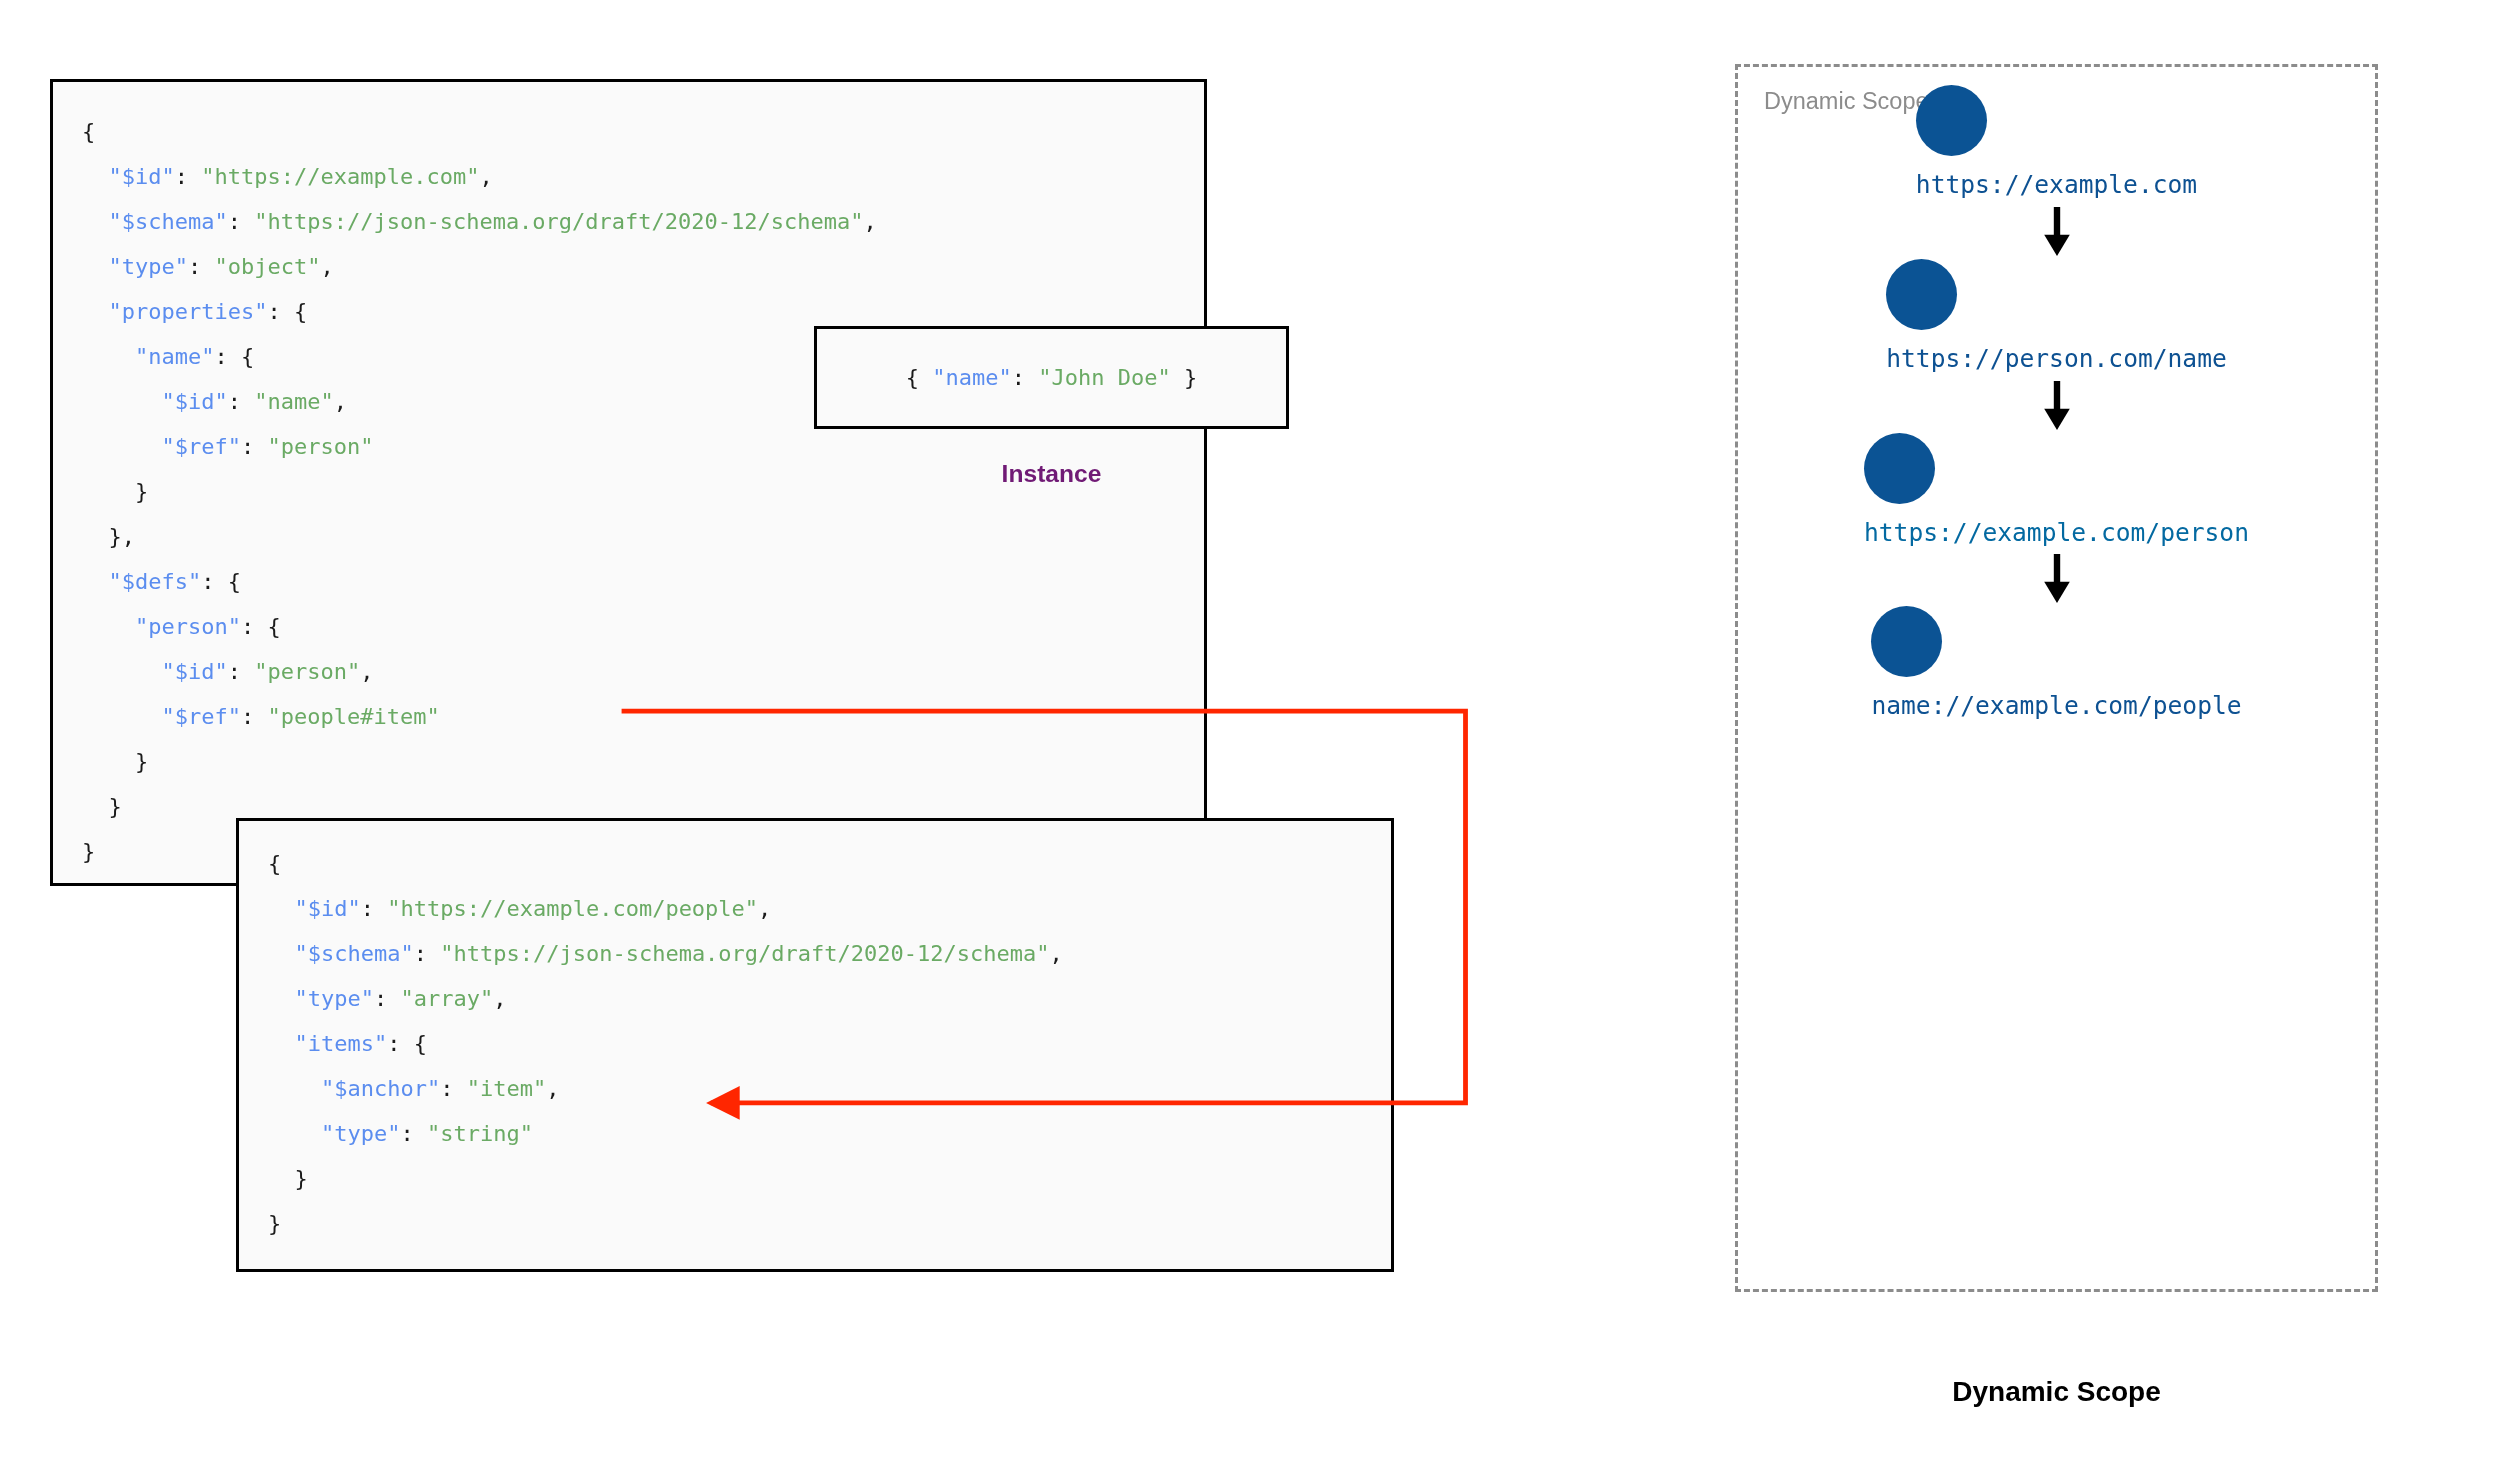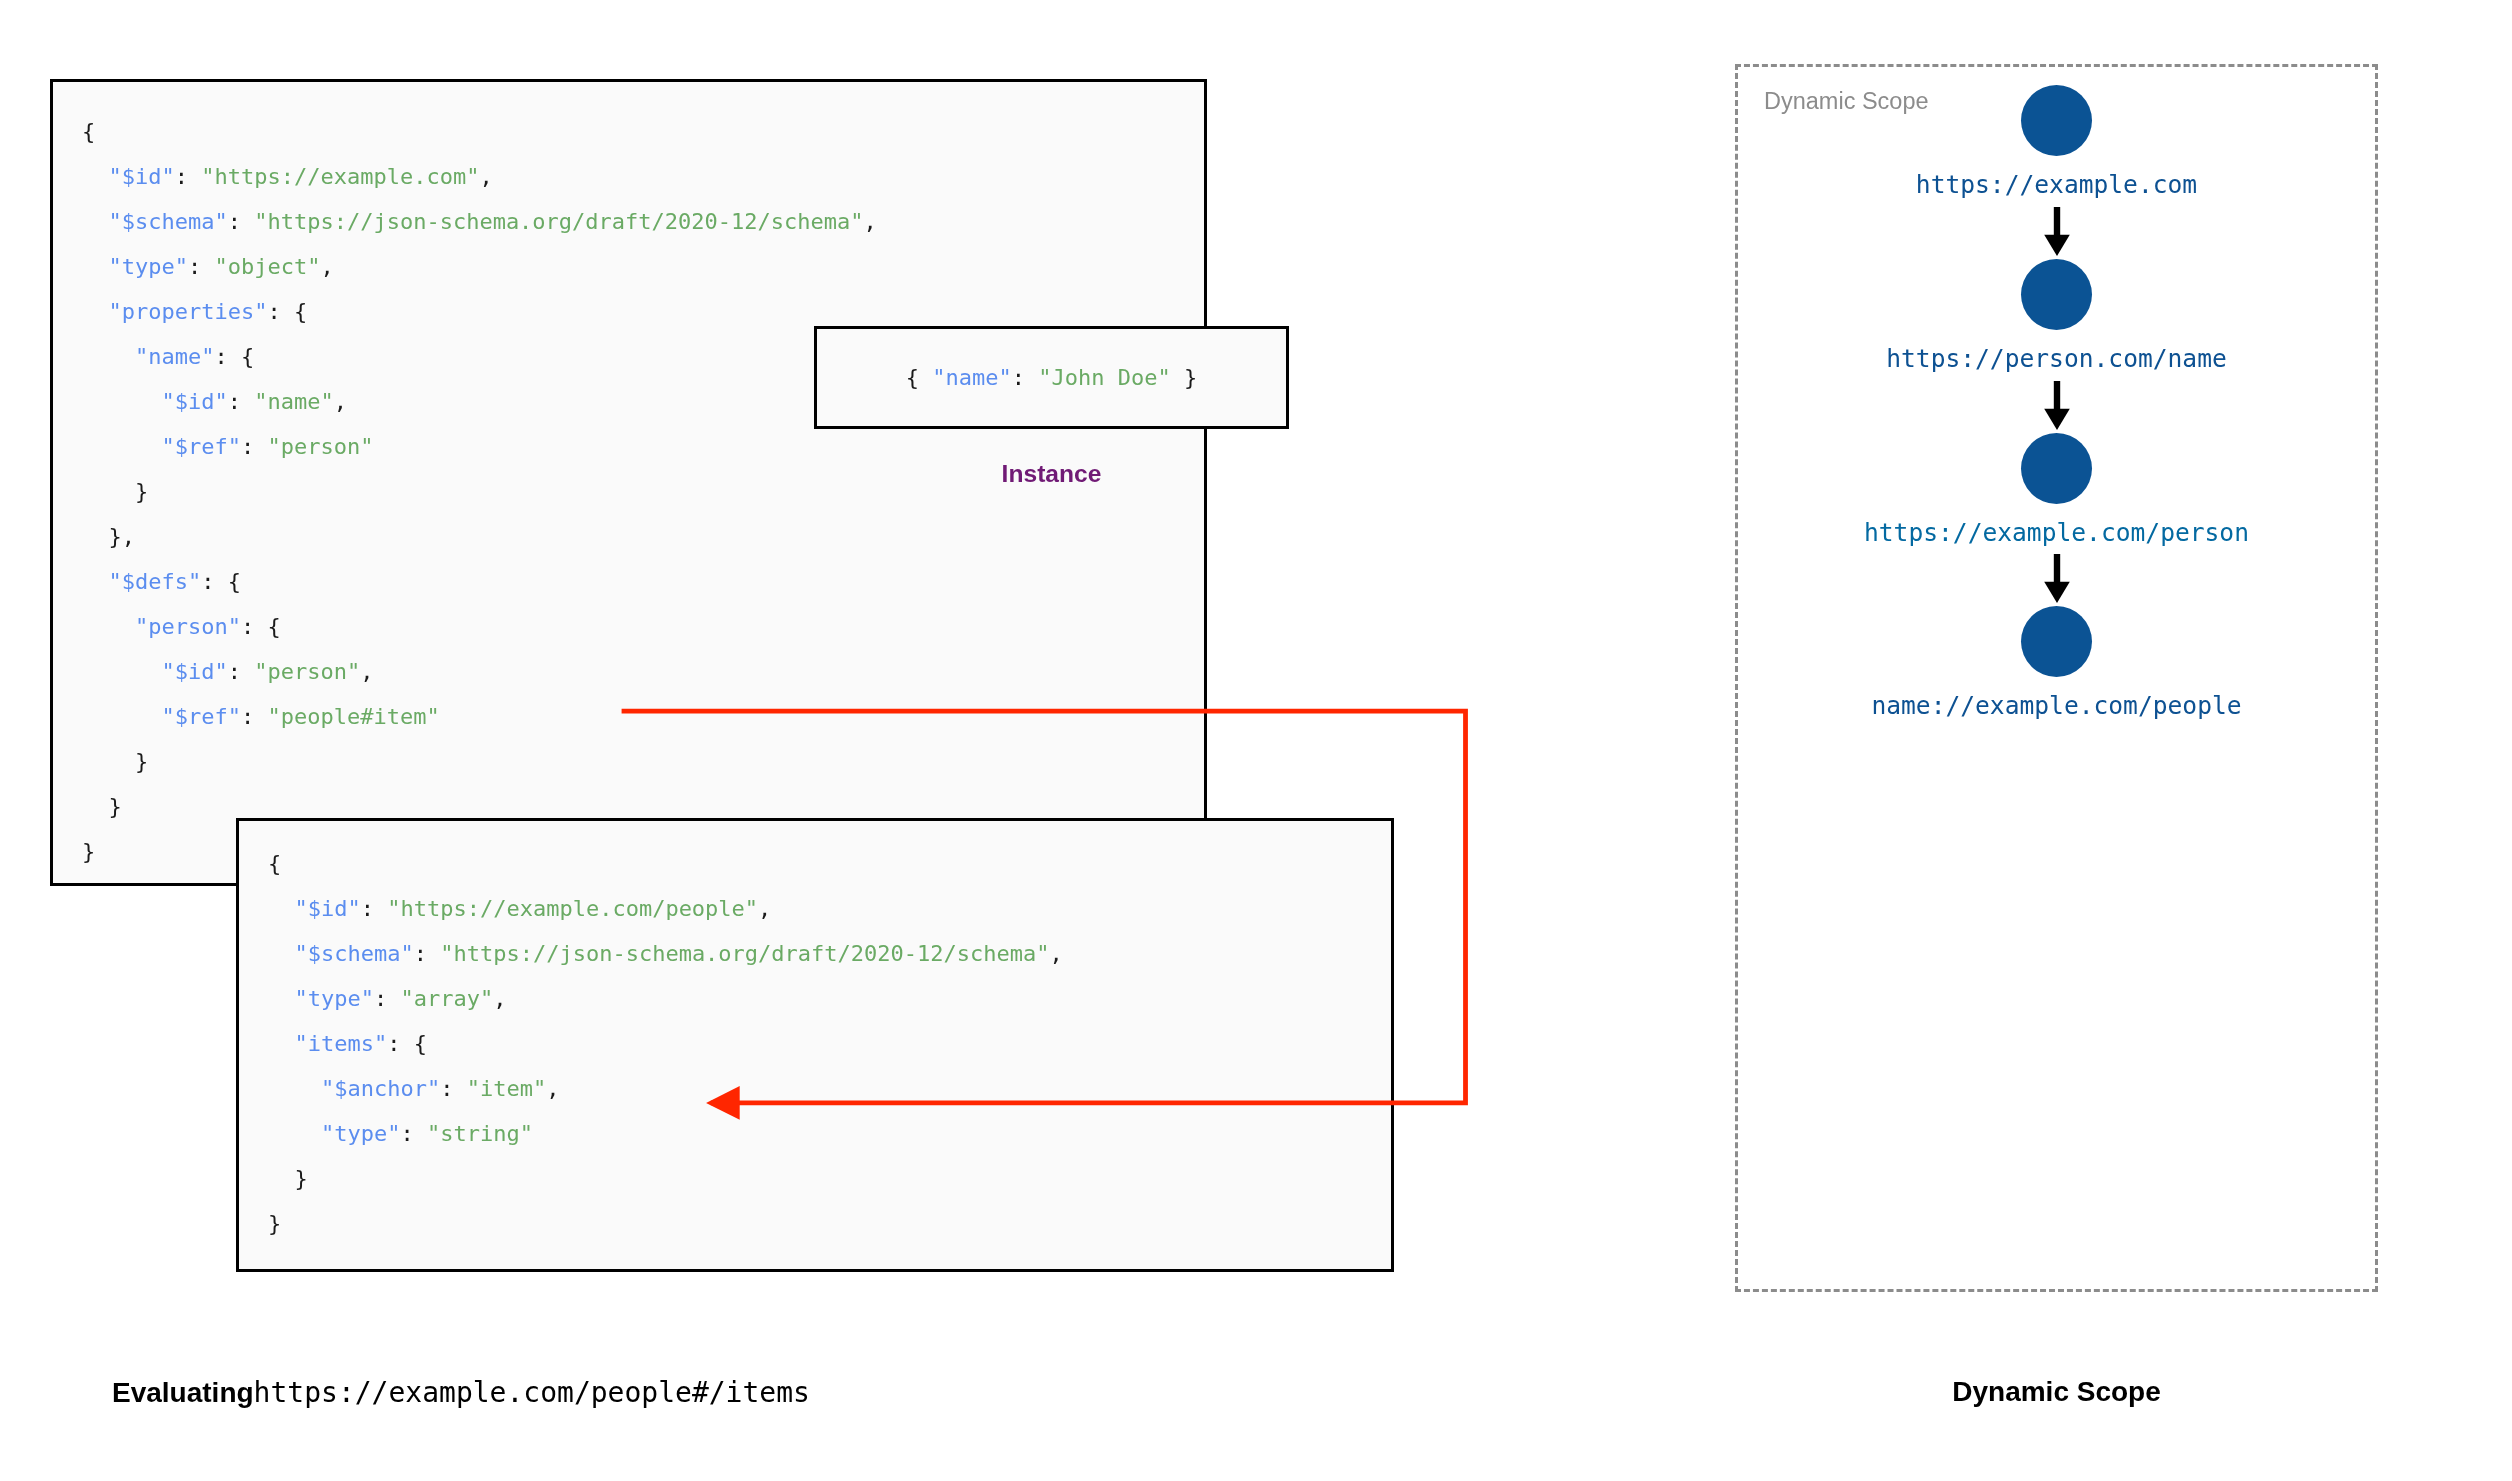--- a/index.html
+++ b/index.html
@@ -55,21 +55,21 @@
   }
   #dynamic-scope-label{
     position:absolute;left:1764px;top:88px;
     font-size:23.5px;color:#8c8c8c;font-family:"Liberation Sans",sans-serif;z-index:3;
   }
   .scope-stack{
     position:absolute;left:1735px;top:64px;width:643px;height:1228px;
     display:flex;flex-direction:column;align-items:center;
     padding-top:21.4px;box-sizing:border-box;z-index:3;
   }
-  .scope-node{display:flex;flex-direction:column;align-items:center;}
+  .scope-node{display:flex;flex-direction:column;align-items:flex-start;}
   .scope-circle{
     width:71px;height:71px;border-radius:50%;background:#0b5394;
   }
   .scope-url{
     margin-top:14px;
     font-family:"DejaVu Sans Mono","Liberation Mono",monospace;
     font-size:24.6px;color:#0d5192;white-space:nowrap;
   }
   .scope-arrow{
     margin:7.5px 0 3.2px 0;width:32px;height:49px;
@@ -142,20 +142,17 @@
       <svg class="scope-arrow" viewBox="0 0 60 92">
         <rect x="24" y="0" width="12" height="56" fill="#000000"></rect>
         <polygon points="6,52 54,52 30,92" fill="#000000"></polygon>
       </svg>
       <div class="scope-node">
         <div class="scope-circle" style="background: rgb(11, 83, 148);"></div>
         <div class="scope-url" style="color: rgb(13, 81, 146);">name://example.com/people</div>
       </div>
     </div>
 
-  <div id="eval-caption">
-    <span class="lbl">Evaluating</span><span class="uri">https://example.com/people#/items</span>
-  </div>
 
   <div id="scope-caption">Dynamic Scope</div>
 
 </div>
 
 
 </body></html>

